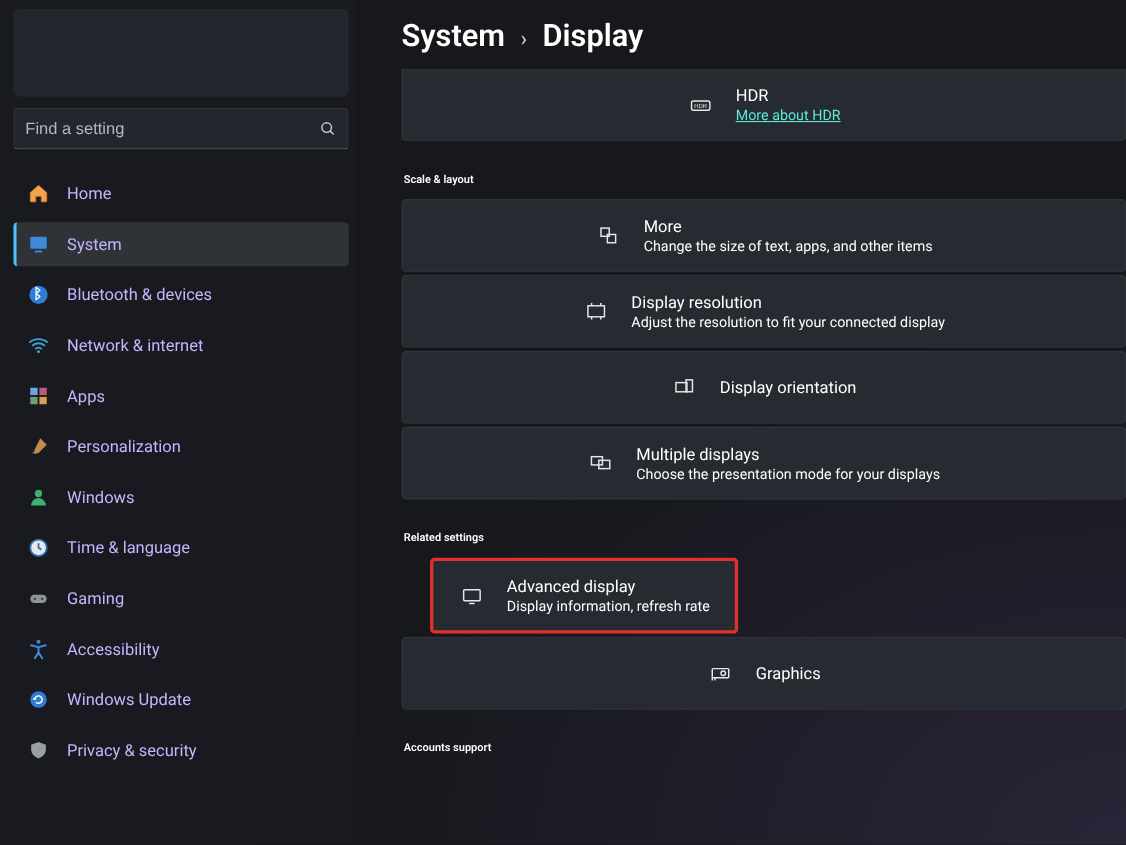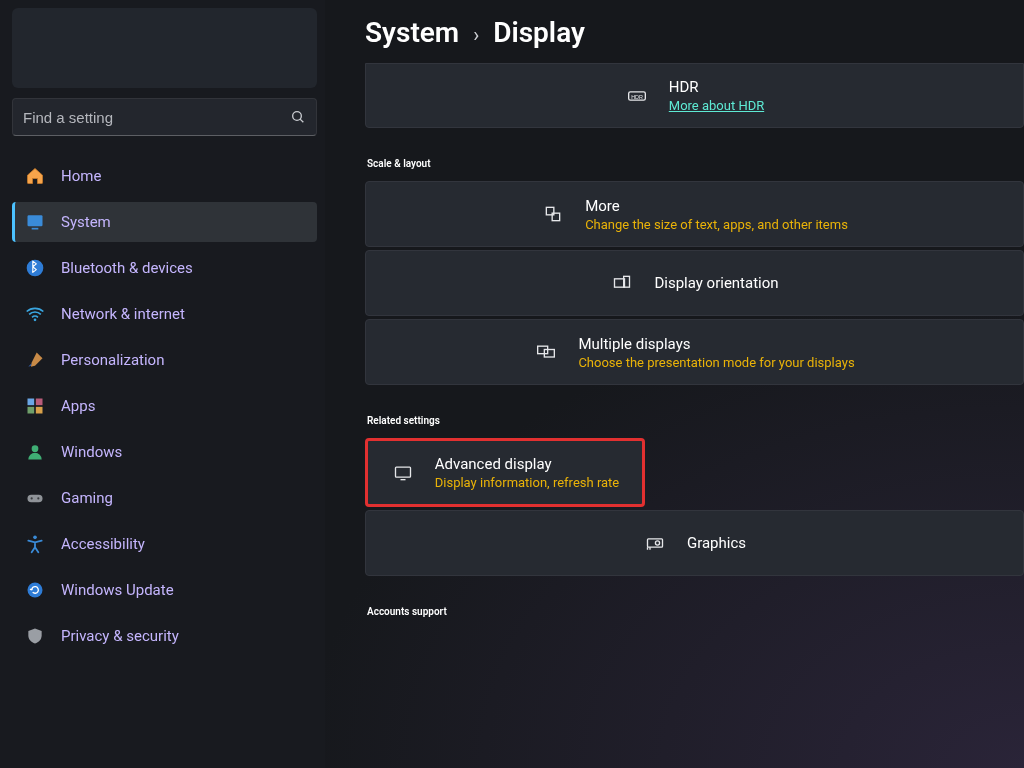--- a/index.html
+++ b/index.html
@@ -85,21 +85,21 @@
     padding: 14px 18px;
     display: flex; align-items: center; gap: 20px;
     min-height: 66px;
     cursor: pointer;
     justify-content: center;
   }
   .card.partial { border-top-left-radius: 0; border-top-right-radius: 0; }
   .card-icon { width: 24px; height: 24px; display:flex; align-items:center; justify-content:center; flex: 0 0 24px; }
   .card-text { display: flex; flex-direction: column; gap: 2px; }
   .card-title { color: #ffffff; font-size: 15px; }
-  .card-sub   { color: #eab308; font-size: 13px; }
+  .card-sub   { color: #ffffff; font-size: 13px; }
   .card-link  { color: #5eead4; font-size: 13px; text-decoration: underline; }
 
   .section-label {
     margin: 30px 0 12px 2px;
     font-size: 10px; font-weight: 600; color: #ffffff;
   }
 
   .highlight {
     border: 3px solid #e23030 !important;
     border-radius: 4px;
@@ -157,45 +157,55 @@
           <svg class="ic" viewBox="0 0 24 24">
               <path d="M2 9a15 15 0 0 1 20 0M5 12.5a10 10 0 0 1 14 0M8.5 16a5 5 0 0 1 7 0" stroke="#3aa6e0" fill="none" stroke-width="2"></path>
               <circle cx="12" cy="19" r="1.6" fill="#3aa6e0"></circle>
             </svg>
         </span>
         <span class="nav-label">Network &amp; internet</span>
       </div>
       <div class="nav-item">
         <span class="nav-icon">
           <svg class="ic" viewBox="0 0 24 24">
-              <path d="M14 3l7 7-9 9-5 1 1-5z" fill="#c78a47"></path>
-              <path d="M4 20l3-1 1-3" fill="#3a6cc0"></path>
-            </svg>
-        </span>
-        <span class="nav-label">Personalization</span>
-      </div>
-      <div class="nav-item">
-        <span class="nav-icon">
-          <svg class="ic" viewBox="0 0 24 24">
               <rect x="3" y="3" width="8" height="8" fill="#6aa6e6"></rect>
               <rect x="13" y="3" width="8" height="8" fill="#b95c7a"></rect>
               <rect x="3" y="13" width="8" height="8" fill="#6f9f6a"></rect>
               <rect x="13" y="13" width="8" height="8" fill="#d8a14a"></rect>
             </svg>
         </span>
         <span class="nav-label">Apps</span>
       </div>
       <div class="nav-item">
         <span class="nav-icon">
           <svg class="ic" viewBox="0 0 24 24">
+              <path d="M14 3l7 7-9 9-5 1 1-5z" fill="#c78a47"></path>
+              <path d="M4 20l3-1 1-3" fill="#3a6cc0"></path>
+            </svg>
+        </span>
+        <span class="nav-label">Personalization</span>
+      </div>
+      <div class="nav-item">
+        <span class="nav-icon">
+          <svg class="ic" viewBox="0 0 24 24">
               <circle cx="12" cy="8" r="4" fill="#3fae74"></circle>
               <path d="M4 21a8 8 0 0 1 16 0z" fill="#3fae74"></path>
             </svg>
         </span>
         <span class="nav-label">Windows</span>
+      </div>
+      <div class="nav-item">
+        <span class="nav-icon">
+          <svg class="ic" viewBox="0 0 24 24">
+              <circle cx="12" cy="12" r="9" fill="#e8e8e8"></circle>
+              <circle cx="12" cy="12" r="9" fill="none" stroke="#2f6fb8" stroke-width="2"></circle>
+              <path d="M12 7v5l3 2" stroke="#2f6fb8" stroke-width="2" fill="none"></path>
+            </svg>
+        </span>
+        <span class="nav-label">Time &amp; language</span>
       </div>
       <div class="nav-item">
         <span class="nav-icon">
           <svg class="ic" viewBox="0 0 24 24">
               <rect x="3" y="8" width="18" height="9" rx="4.5" fill="#8f9398"></rect>
               <circle cx="8" cy="12.5" r="1.3" fill="#3a3c40"></circle>
               <circle cx="16" cy="12.5" r="1.3" fill="#3a3c40"></circle>
             </svg>
         </span>
         <span class="nav-label">Gaming</span>
@@ -259,20 +269,32 @@
             </svg>
         </span>
         <div class="card-text">
           <span class="card-title">More</span>
           <span class="card-sub">Change the size of text, apps, and other items</span>
         </div>
       </div>
       <div class="card">
         <span class="card-icon">
           <svg class="ic stroke-w" viewBox="0 0 24 24">
+              <rect x="3" y="6" width="18" height="12"></rect>
+              <path d="M7 6V3M17 6V3M7 18v3M17 18v3"></path>
+            </svg>
+        </span>
+        <div class="card-text">
+          <span class="card-title">Display resolution</span>
+          <span class="card-sub">Adjust the resolution to fit your connected display</span>
+        </div>
+      </div>
+      <div class="card">
+        <span class="card-icon">
+          <svg class="ic stroke-w" viewBox="0 0 24 24">
               <rect x="3" y="7" width="12" height="10"></rect>
               <rect x="14" y="4" width="7" height="13"></rect>
             </svg>
         </span>
         <div class="card-text">
           <span class="card-title">Display orientation</span>
         </div>
       </div>
       <div class="card">
         <span class="card-icon">
@@ -283,21 +305,21 @@
         </span>
         <div class="card-text">
           <span class="card-title">Multiple displays</span>
           <span class="card-sub">Choose the presentation mode for your displays</span>
         </div>
       </div>
     </div>
 
     <div class="section-label">Related settings</div>
     <div class="card-list">
-      <div class="card highlight" style="max-width:280px;">
+      <div class="card highlight" style="max-width:280px;margin-left:26px;">
         <span class="card-icon">
           <svg class="ic stroke-w" viewBox="0 0 24 24">
               <rect x="3" y="5" width="18" height="12" rx="1"></rect>
               <path d="M9 20h6"></path>
             </svg>
         </span>
         <div class="card-text">
           <span class="card-title">Advanced display</span>
           <span class="card-sub">Display information, refresh rate</span>
         </div>

